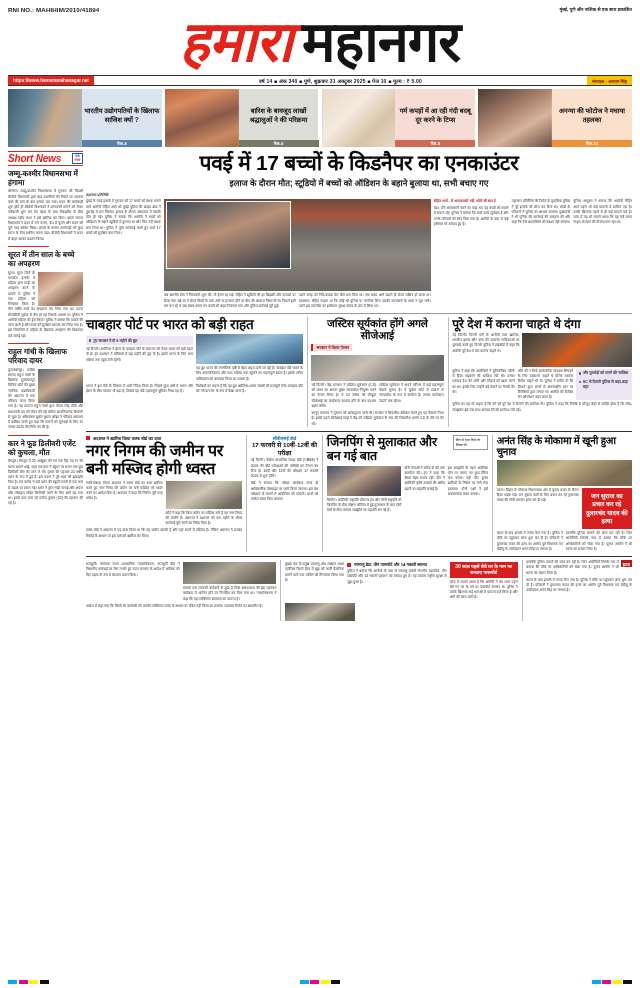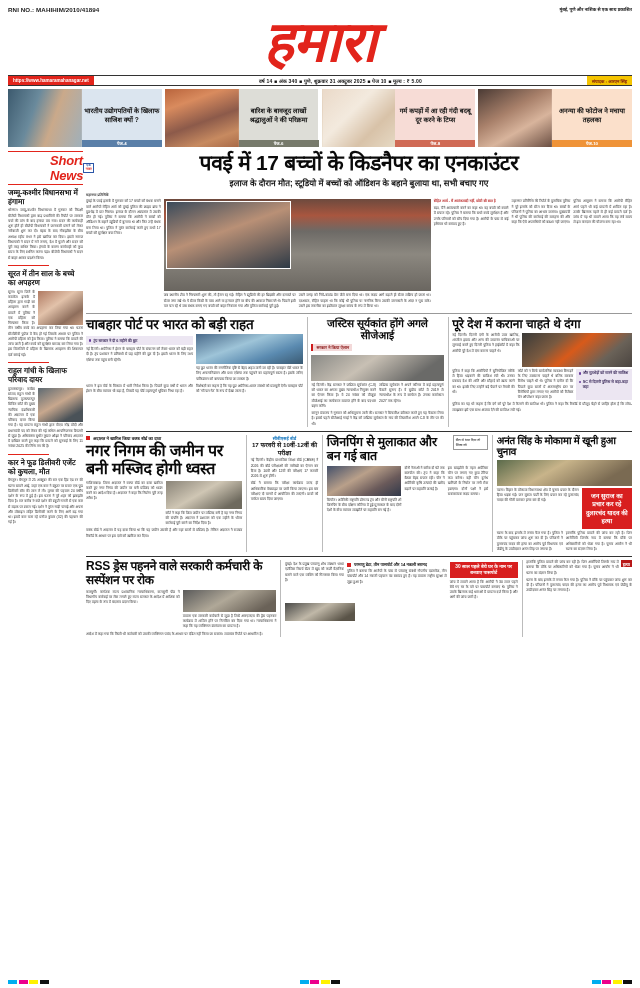--- a/index.html
+++ b/index.html
@@ -78,21 +78,21 @@
   .body-wrap { display:flex; padding:4px 8px 0 8px; gap:3px; }
   .left-rail { width:75px; flex:0 0 75px; }
   .main-zone { flex:1; }
 
   
   .shortnews-hd {
     display:flex; align-items:center; justify-content:space-between;
     border-top:1.2px solid #e2241b; border-bottom:1.2px solid #e2241b;
     padding:1px 0; margin-bottom:2px;
   }
-  .sn-label { color:#e2241b; font-size:13px; font-weight:700; font-style:italic; letter-spacing:-.2px;margin-left:42px; }
+  .sn-label { color:#e2241b; font-size:10px; font-weight:700; font-style:italic; letter-spacing:-.2px; }
   .sn-badge {
     background:#fff; border:.6px solid #2b56a8; color:#2b56a8;
     font-size:3.6px; font-weight:700; padding:.5px 1.6px; line-height:1.1; text-align:center;
   }
   .sn-badge b { display:block; color:#e2241b; font-size:3.4px; }
 
   .sn-head {
     font-size:7.4px; font-weight:700; line-height:1.24; color:#111;
     margin:3px 0 2px 0;
   }
@@ -189,20 +189,21 @@
 
 <div class="page">
 
   <div class="masthead">
     <div class="rni-row">
       <div class="rni">RNI NO.: MAHIHIM/2010/41894</div>
       <div class="tagline">मुंबई, पुणे और नाशिक से एक साथ प्रकाशित</div>
     </div>
     <div class="logo-wrap">
       <span class="logo-red">हमारा</span>
+      <span class="logo-black">महानगर</span>
     </div>
     <div class="info-bar">
       <div class="url-box">https://www.hamaramahanagar.net</div>
       <div class="issue-line">वर्ष 14  ■  अंक 340  ■  पुणे, शुक्रवार 31 अक्टूबर 2025 ■  पेज 10  ■  मूल्य : ₹ 5.00</div>
       <div class="editor-box">संपादक : आरएन सिंह</div>
     </div>
   </div>
 
   <div class="teasers">
     <div class="teaser t1">
@@ -426,24 +427,20 @@
             <div class="lc" style="flex:1">हालांकि पुलिस मामले की जांच कर रही है। जिन आरोपियों जिनके नाम में बताया कि मौके पर अधिकारियों को भेजा गया है। चुनाव आयोग ने भी घटना का संज्ञान लिया है।</div>
           </div>
         </div>
       </div>
 
       <div class="rule-dark"></div>
 
       <div class="band">
 
         <div style="width:36%">
-          <div class="sec-head" style="font-size:12px">
-            <span>RSS</span>
-            <span>ड्रेस पहनने वाले सरकारी कर्मचारी के सस्पेंशन पर रोक</span>
-          </div>
           <div style="display:flex;gap:3px;margin-top:2px">
             <div class="lc" style="flex:1">कलबुर्गी। कर्नाटक राज्य प्रशासनिक न्यायाधिकरण, कलबुर्गी पीठ ने विभागीय कार्रवाई पर रोक लगाते हुए राज्य सरकार के आदेश में आंशिक को दिए महत्व के रूप में बदलाव प्रदान किया।</div>
             <div style="flex:1">
               <div class="photo ph-rss" style="height:22px"></div>
               <div class="lc" style="margin-top:2px">मामला एक सरकारी कर्मचारी से जुड़ा है जिसे आरएसएस की ड्रेस पहनकर कार्यक्रम में शामिल होने पर निलंबित कर दिया गया था। न्यायाधिकरण ने कहा कि यह व्यक्तिगत स्वतंत्रता का मामला है।</div>
             </div>
           </div>
           <div class="lc" style="margin-top:2px">आदेश में कहा गया कि किसी भी कर्मचारी को उसकी व्यक्तिगत पसंद के आधार पर दंडित नहीं किया जा सकता। समाचार रिपोर्ट पर आधारित है।</div>
         </div>
 

